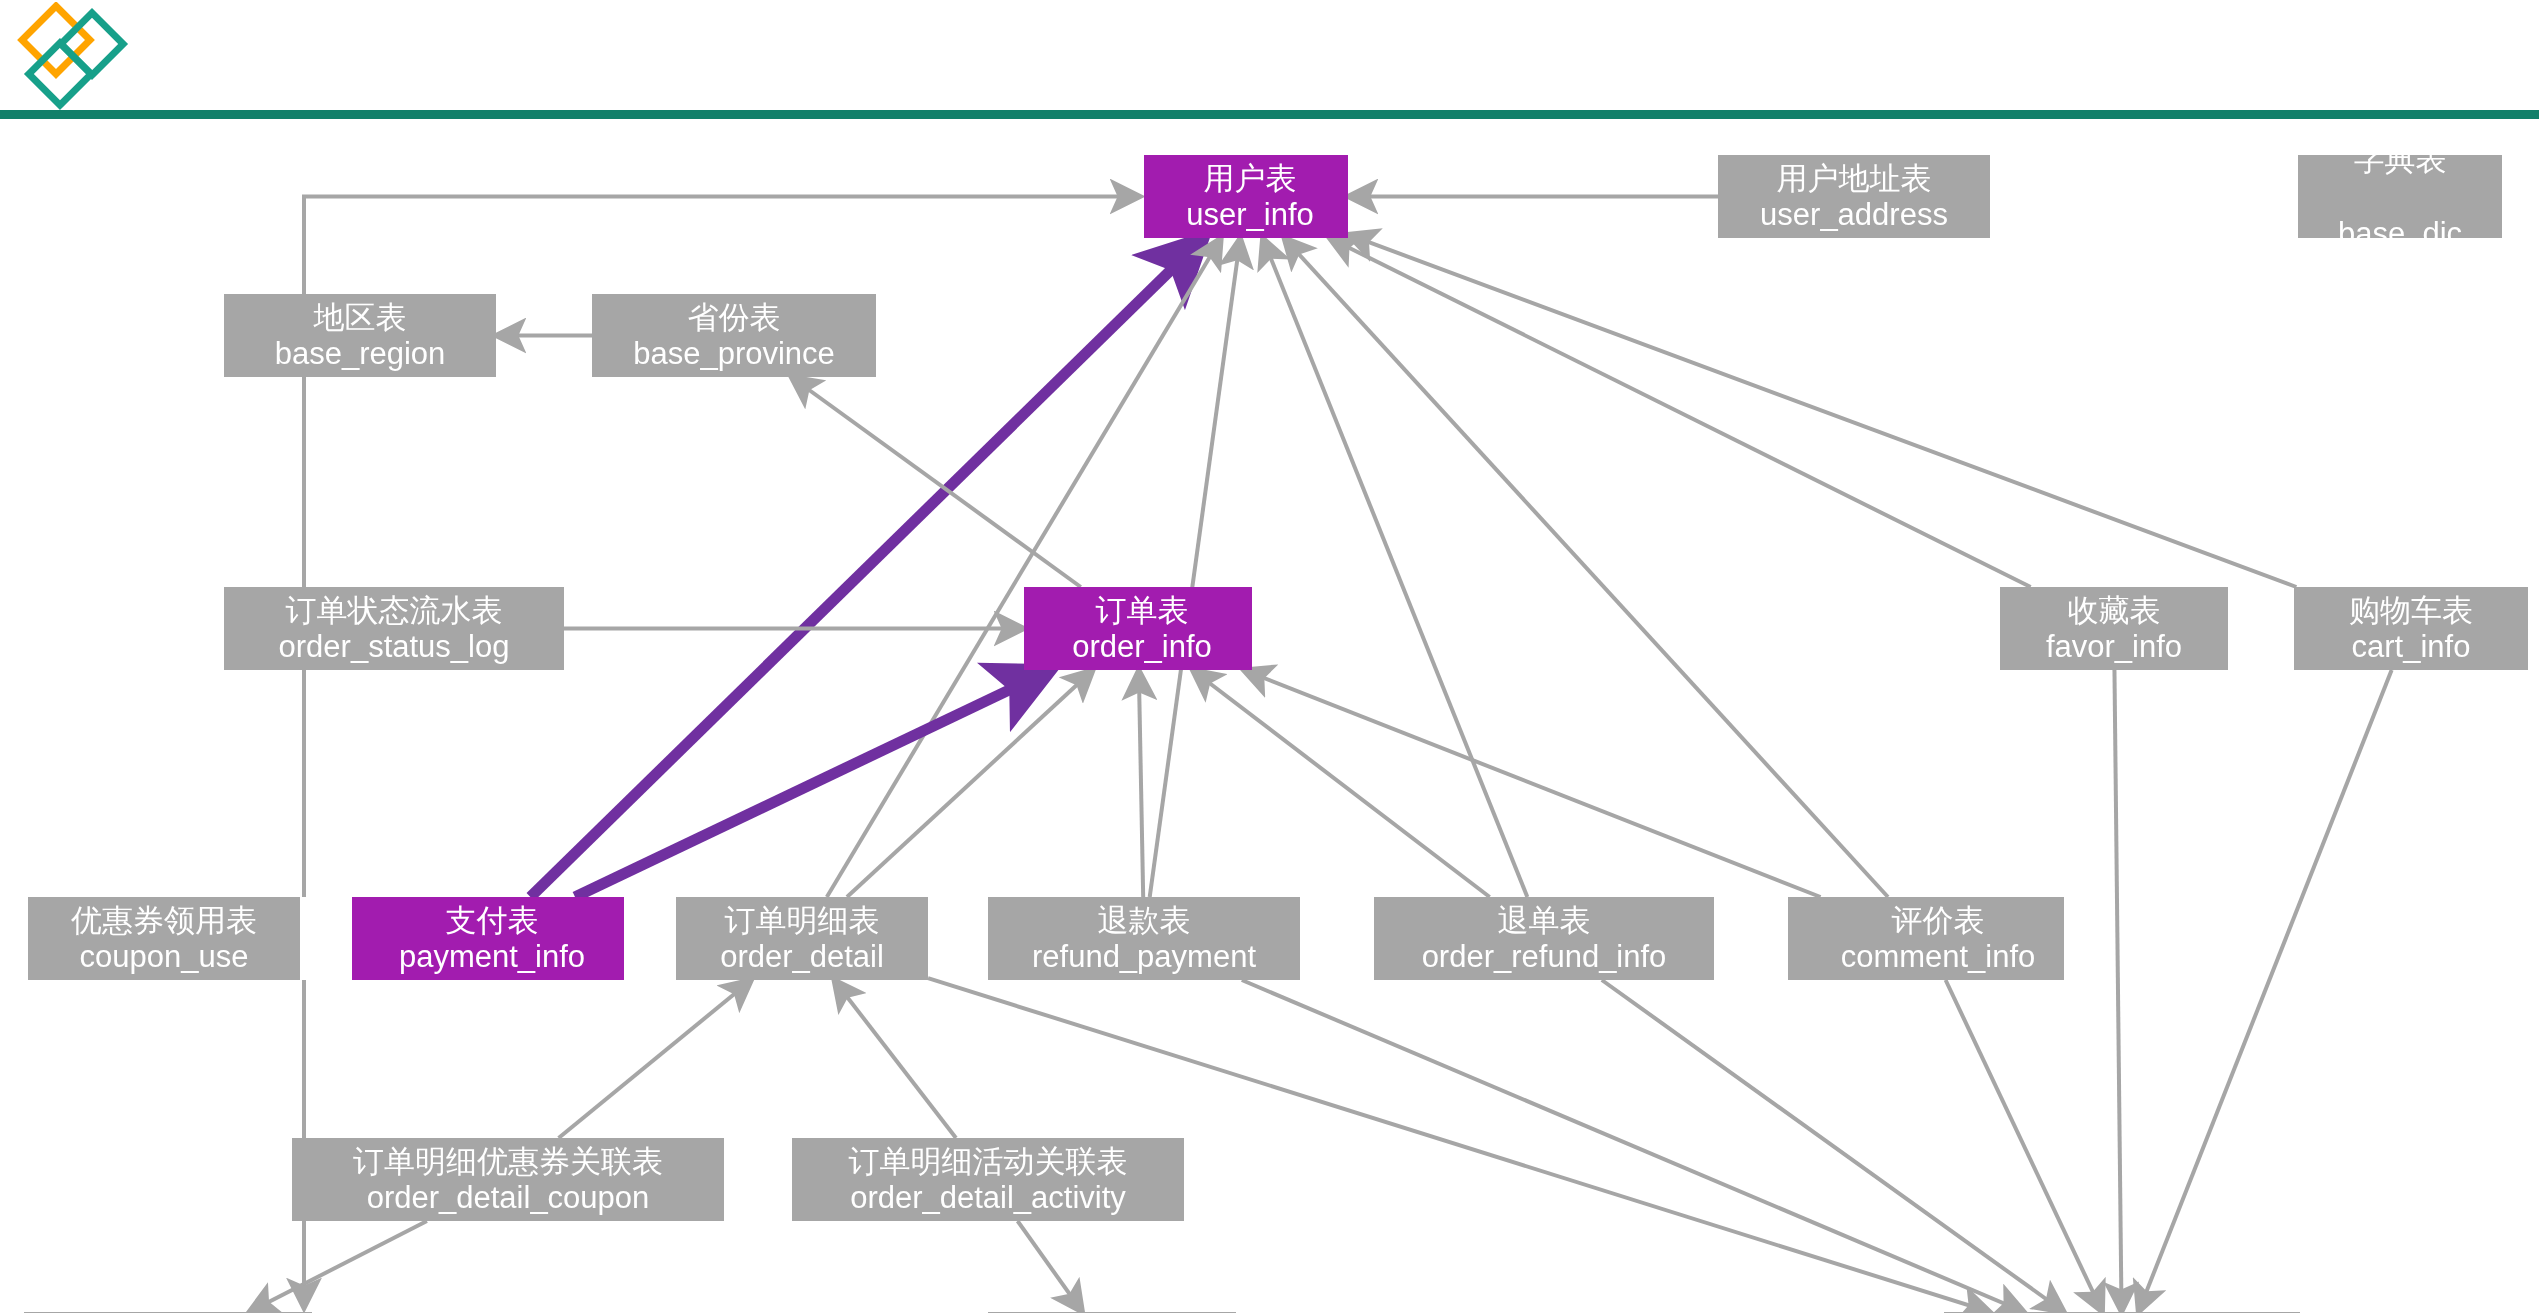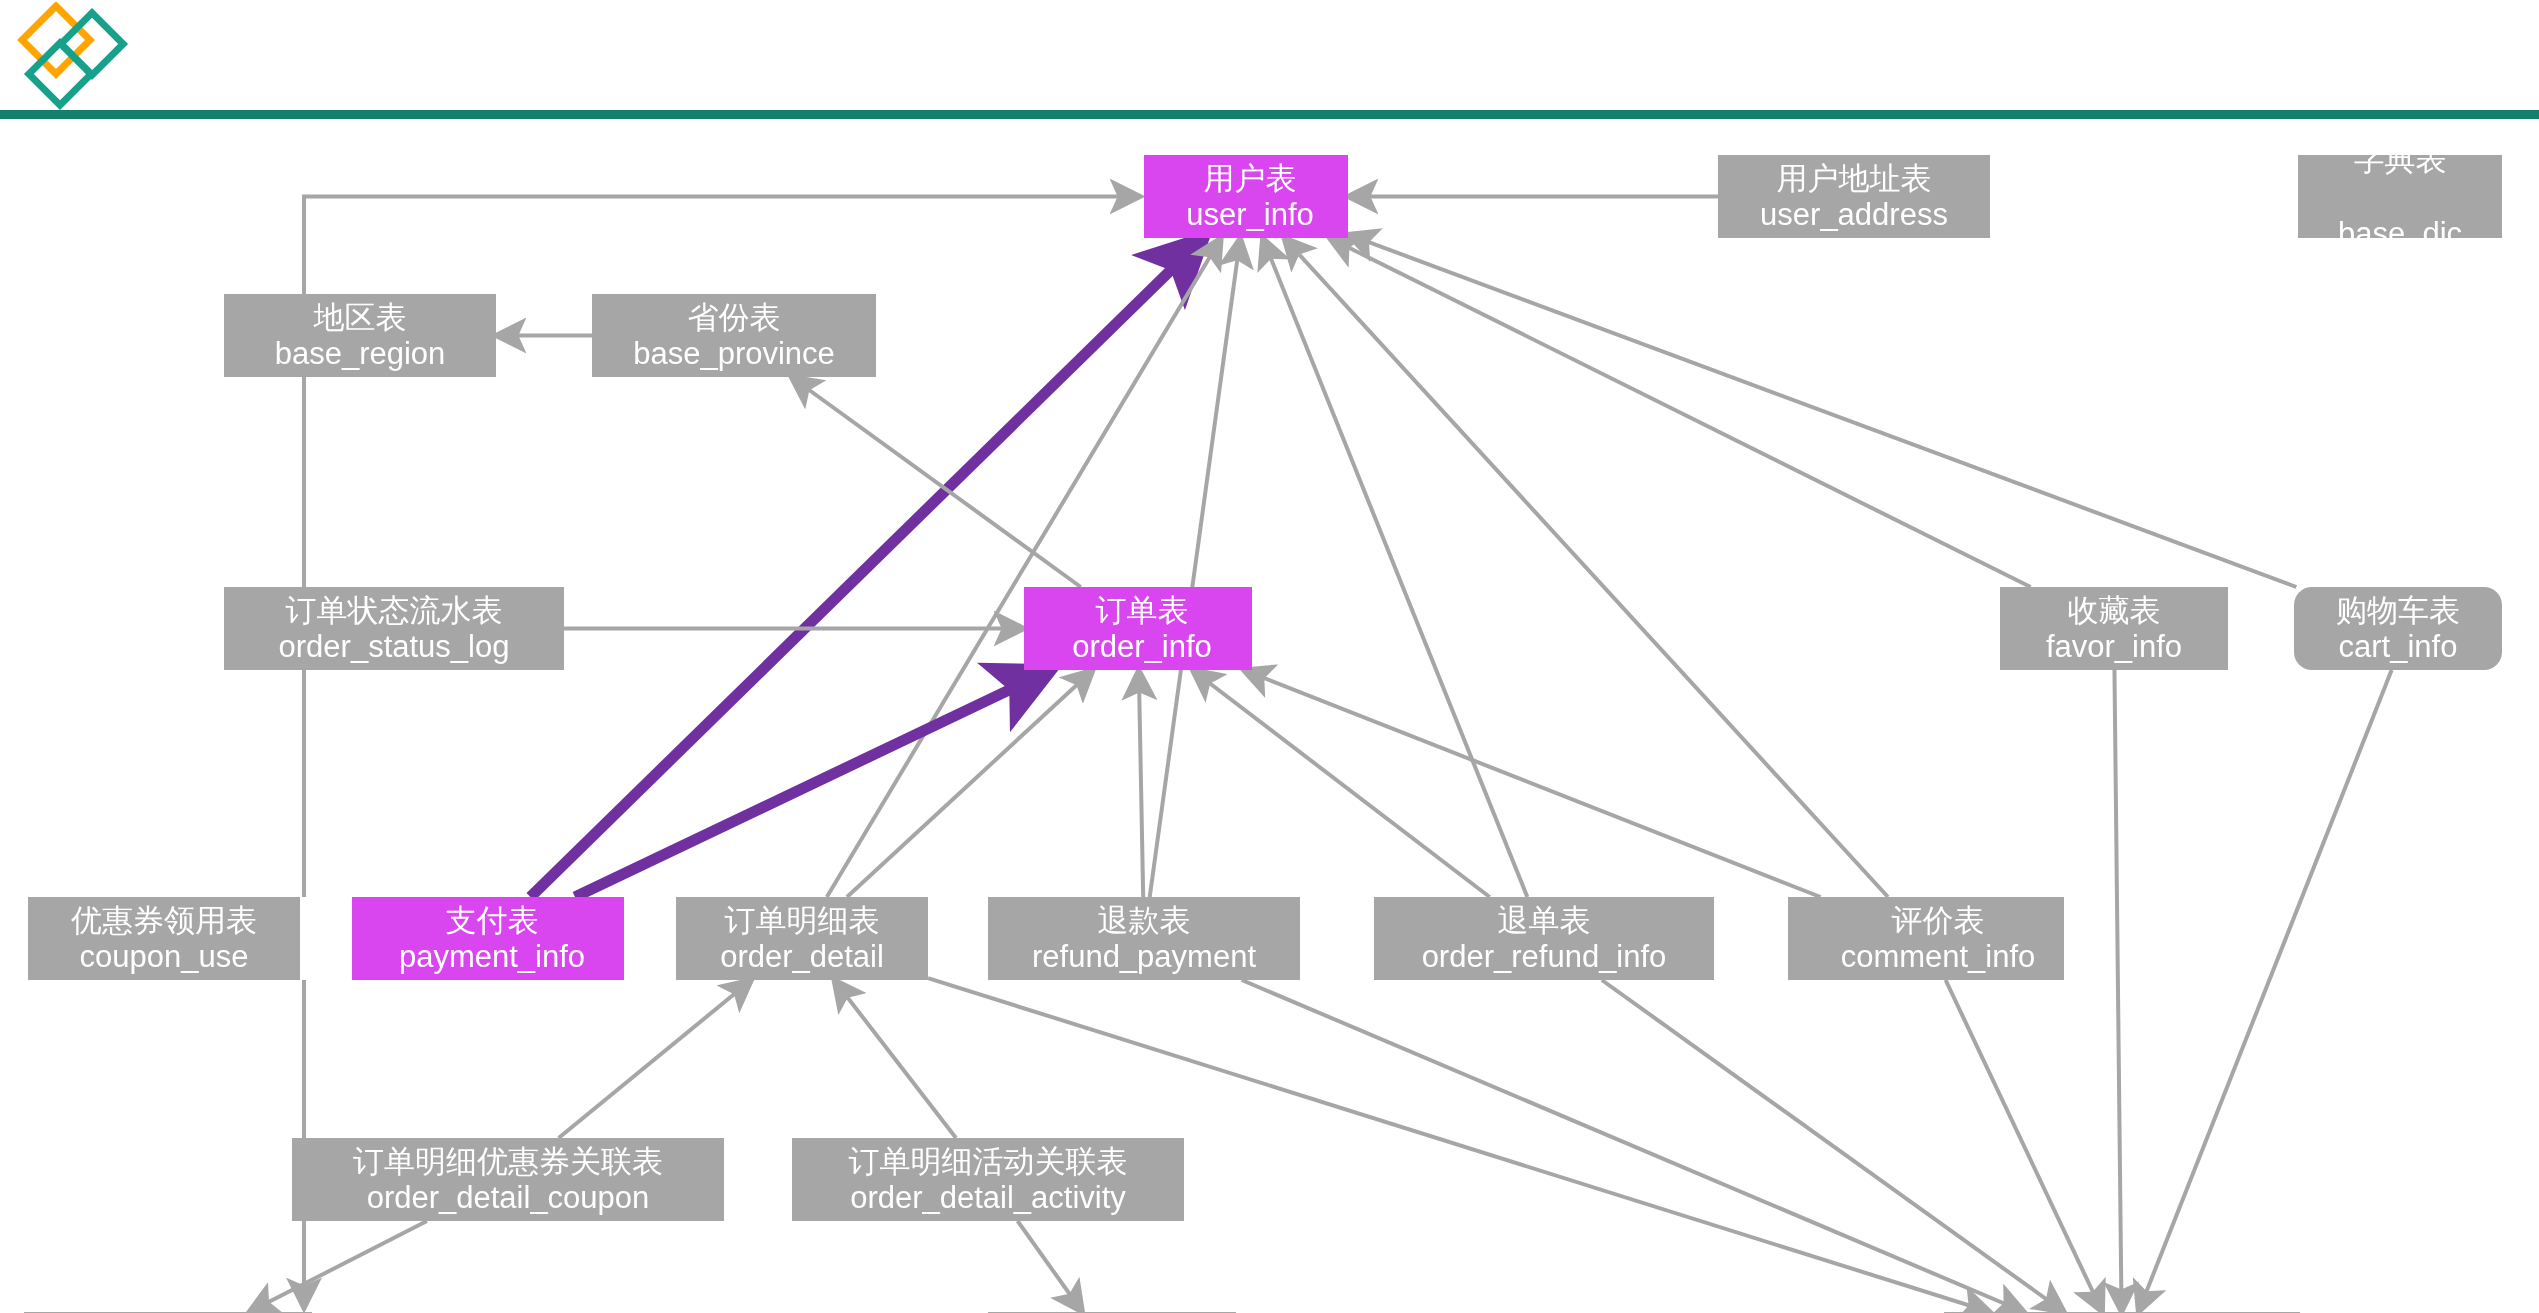--- a/index.html
+++ b/index.html
@@ -73,21 +73,21 @@
     align-items: center;
     justify-content: center;
     color: #ffffff;
     text-align: center;
     font-family: "Liberation Sans", "DejaVu Sans", sans-serif;
     line-height: 1.16;
     white-space: nowrap;
     z-index: 5;
   }
   .node.gray   { background: #A6A6A6; }
-  .node.purple { background: #d946ef; padding-left: 8px; }
+  .node.purple { background: #a21caf; padding-left: 8px; }
   .node .cn {
     font-size: 31px;
     font-family: "DejaVu Sans", "Liberation Sans", sans-serif;
   }
   .node .en {
     font-size: 31px;
     font-family: "Liberation Sans", "DejaVu Sans", sans-serif;
   }
 </style>
 </head>
@@ -171,21 +171,21 @@
         <span class="en">order_status_log</span>
       </div>
       <div class="node purple" style="left: 1024px; top: 468px; width: 228px; height: 83px;">
         <span class="cn">订单表</span>
         <span class="en">order_info</span>
       </div>
       <div class="node gray" style="left: 2000px; top: 468px; width: 228px; height: 83px;">
         <span class="cn">收藏表</span>
         <span class="en">favor_info</span>
       </div>
-      <div class="node gray" style="left: 2294px; top: 468px; width: 208px; height: 83px; border-radius: 18px;">
+      <div class="node gray" style="left: 2294px; top: 468px; width: 234px; height: 83px;">
         <span class="cn">购物车表</span>
         <span class="en">cart_info</span>
       </div>
       <div class="node gray" style="left: 28px; top: 778px; width: 272px; height: 83px;">
         <span class="cn">优惠券领用表</span>
         <span class="en">coupon_use</span>
       </div>
       <div class="node purple" style="left: 352px; top: 778px; width: 272px; height: 83px;">
         <span class="cn">支付表</span>
         <span class="en">payment_info</span>

